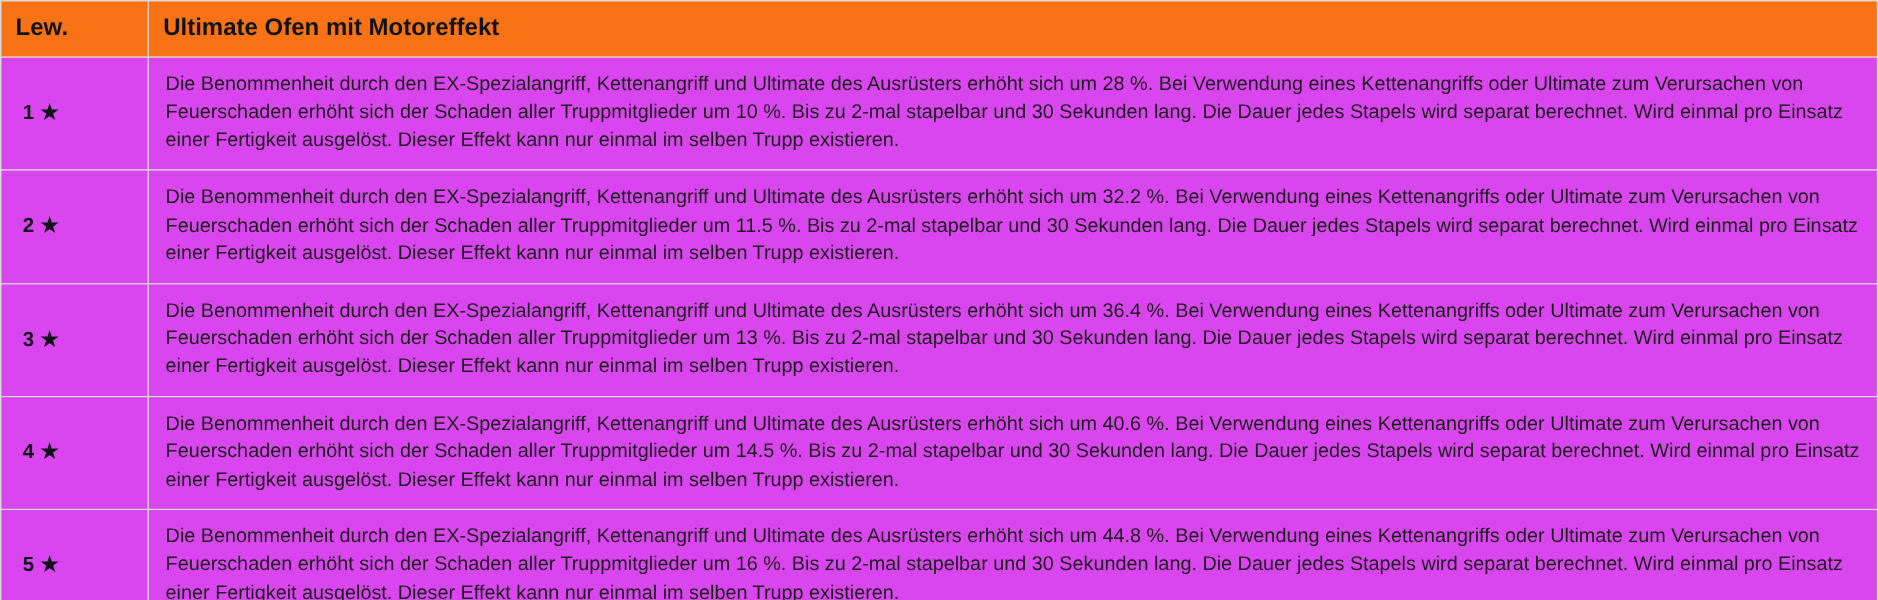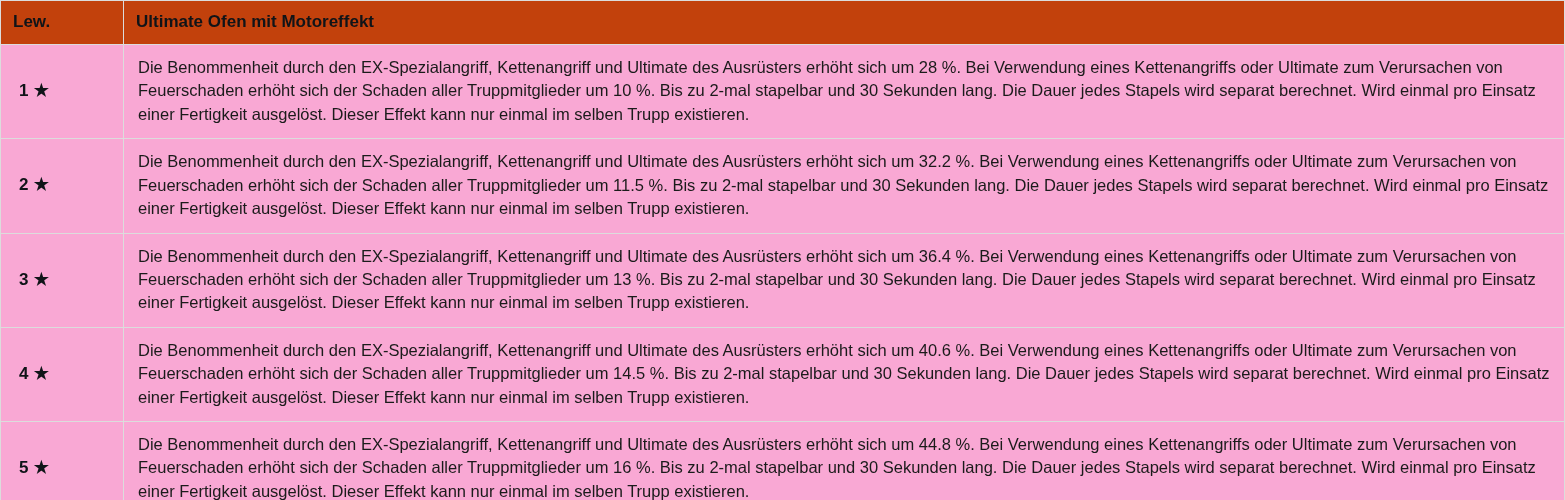--- a/index.html
+++ b/index.html
@@ -14,25 +14,25 @@
   }
   .wiki-table {
     width: 1565px;
     border-collapse: collapse;
     table-layout: fixed;
   }
   .wiki-table th,
   .wiki-table td {
     border: 1px solid #dcdcdc;
     vertical-align: middle;
-    background: #f9a8d4;
+    background: #d946ef;
   }
   .wiki-table thead th {
-    background: #c2410c;
-    font-size: 17px;
+    background: #f97316;
+    font-size: 20px;
     font-weight: bold;
     text-align: left;
     padding: 11px 12px 12px 12px;
     color: #101418;
   }
   th.col-level {
     width: 98px;
   }
   th.col-desc {
     padding-left: 14px;

